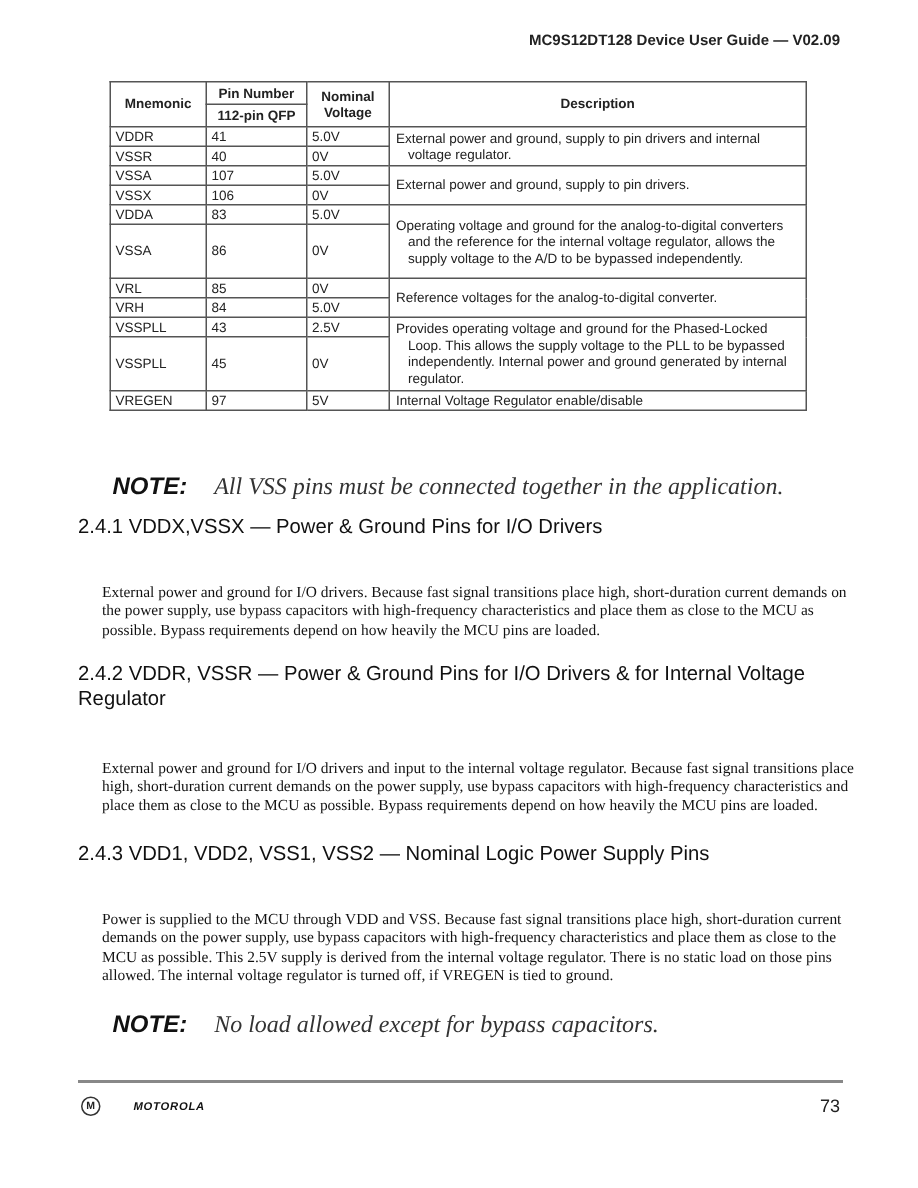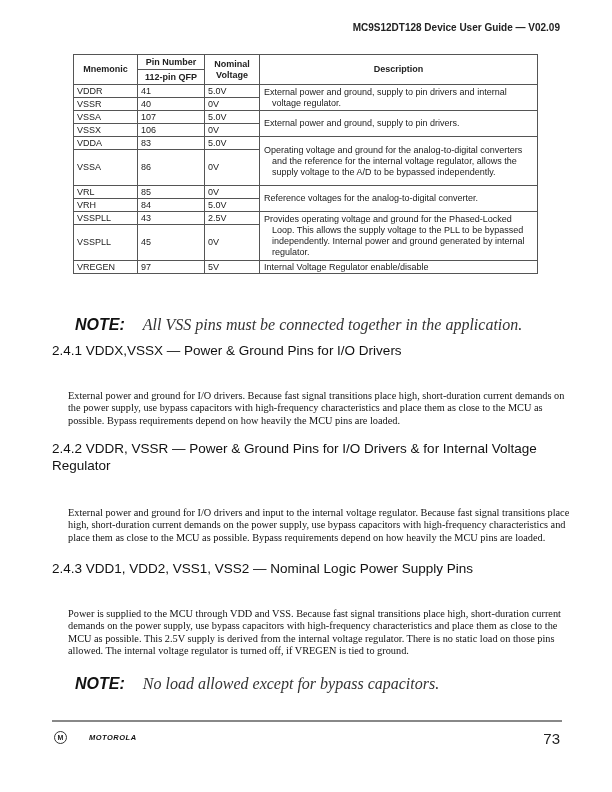--- a/index.html
+++ b/index.html
@@ -50,21 +50,21 @@
     .footer-logo .mark {
       width: 11px; height: 11px; border: 1px solid #333; border-radius: 50%;
       font-family: "Liberation Sans", sans-serif; font-size: 7px; font-weight: bold;
       display: flex; align-items: center; justify-content: center; color: #222;
     }
     .footer-logo .brand {
       font-family: "Liberation Sans", sans-serif; font-weight: bold; font-style: italic; font-size: 7.5px; letter-spacing: 0.5px; color: #111; padding-left: 17px;
     }
     .page-number {
       position: absolute; right: 52px; top: 730px;
-      font-family: "Liberation Sans", sans-serif; font-size: 15px; color: #222; text-align: right;
+      font-family: "Liberation Sans", sans-serif; font-size: 12px; color: #222; text-align: right;
     }
   </style>
 </head>
 <body>
 
 <div class="page">
 
   <div class="running-header">MC9S12DT128 Device User Guide — V02.09</div>
 
   <table class="pins">

